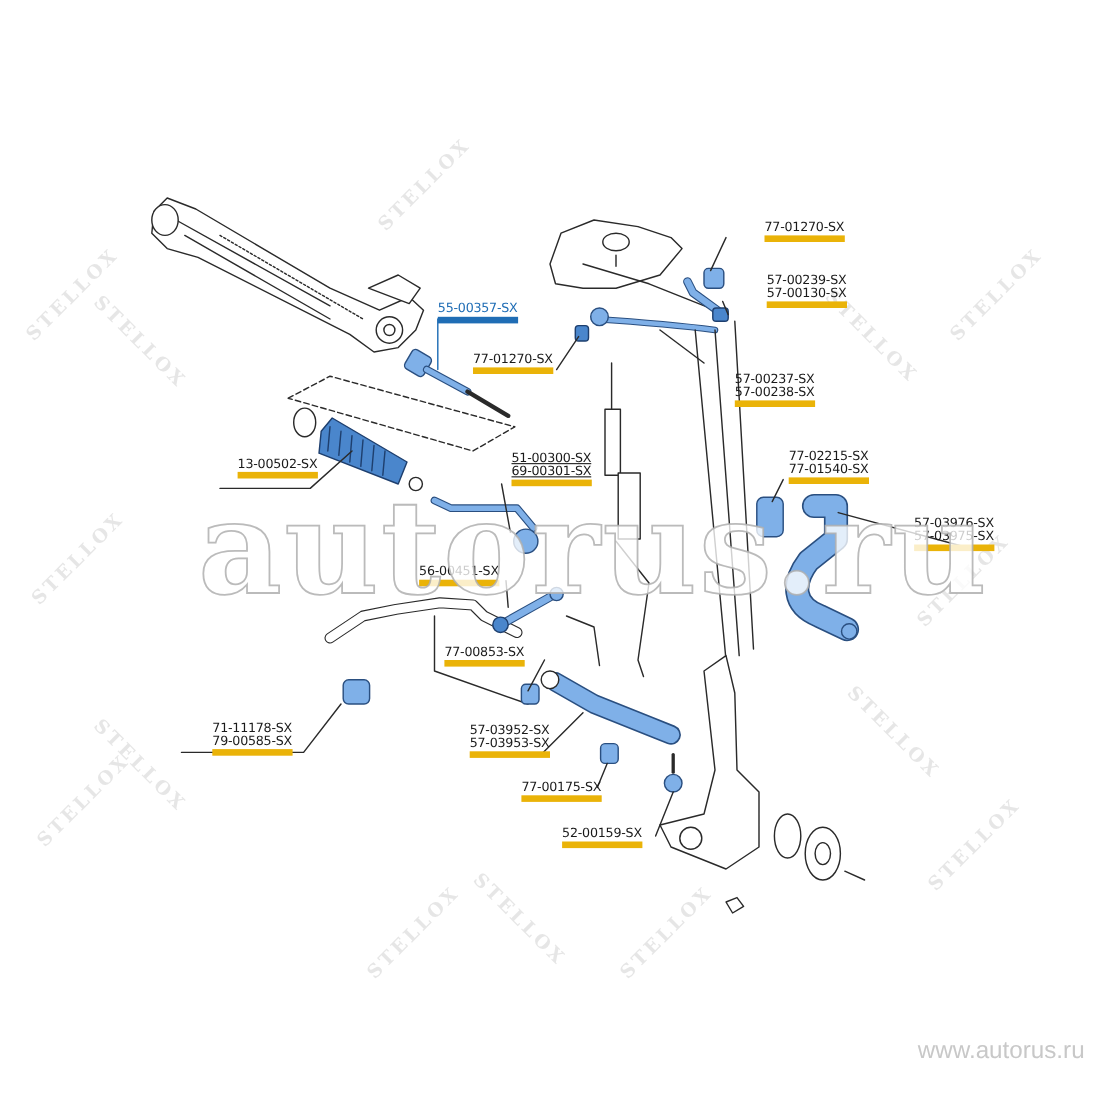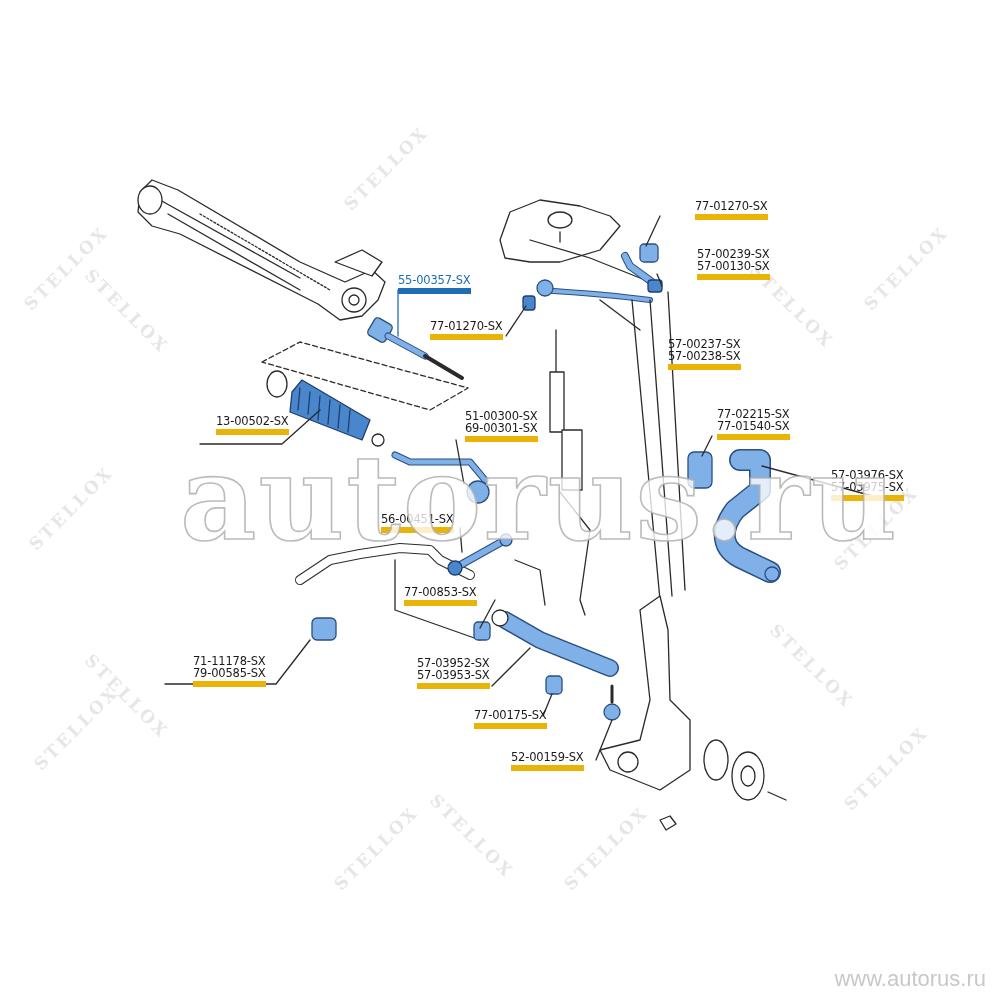--- a/index.html
+++ b/index.html
@@ -9,21 +9,21 @@
   .lbl { position:absolute; font-family:"DejaVu Sans", sans-serif; font-size:11.5px;
          color:#1a1a1a; line-height:12px; letter-spacing:-0.2px; white-space:nowrap;
          padding-bottom:2px; border-bottom:6px solid #eab308; }
   .lbl.blue { color:#1f6db5; border-bottom-color:#1f6db5; }
   .lbl span { display:block; }
   .wm-big { position:absolute; left:180px; top:438px; font-family:"DejaVu Serif", serif;
             font-size:118px; font-weight:bold; color:rgba(255,255,255,0.78);
             -webkit-text-stroke:1.6px rgba(175,175,175,0.85);
             letter-spacing:2px; line-height:120px; white-space:nowrap; }
   .site { position:absolute; right:14px; top:942px; font-family:"Liberation Sans", sans-serif;
-          font-size:22px; color:#c8c8c8;margin-top:24px; }
+          font-size:22px; color:#c8c8c8; }
   .stlx { position:absolute; font-family:"DejaVu Serif", serif; font-weight:bold;
           font-size:17px; color:rgba(200,200,200,0.45); letter-spacing:3px;
           white-space:nowrap; transform-origin:left top; }
 </style>
 </head>
 <body>
 
 <svg id="diagram" viewBox="0 0 1000 1000" xmlns="http://www.w3.org/2000/svg">
   <g fill="none" stroke="#2a2a2a" stroke-width="1.3" stroke-linejoin="round" stroke-linecap="round">
 
@@ -199,34 +199,34 @@
 
 <div class="lbl" style="left:800px;top:469px;margin-left:31px;">
   <span>57-03976-SX</span>
   <span>57-03975-SX</span>
 </div>
 
 <div class="lbl" style="left:203px;top:415px;margin-left:13px;">
     <span>13-00502-SX</span>
   </div>
 
-<div class="lbl" style="left:465px;top:410px;">
+<div class="lbl" style="left:465px;top:410px;text-decoration:underline;">
   <span>51-00300-SX</span>
   <span>69-00301-SX</span>
 </div>
 
 <div class="lbl" style="left:381px;top:513px;">
     <span>56-00451-SX</span>
   </div>
 
 <div class="lbl" style="left:404px;top:586px;">
     <span>77-00853-SX</span>
   </div>
 
-<div class="lbl" style="left:417px;top:657px;text-align:right;">
+<div class="lbl" style="left:427px;top:657px;text-align:right;">
   <span>57-03952-SX</span>
   <span>57-03953-SX</span>
 </div>
 
 <div class="lbl" style="left:193px;top:655px;">
   <span>71-11178-SX</span>
   <span>79-00585-SX</span>
 </div>
 
 <div class="lbl" style="left:474px;top:709px;">

